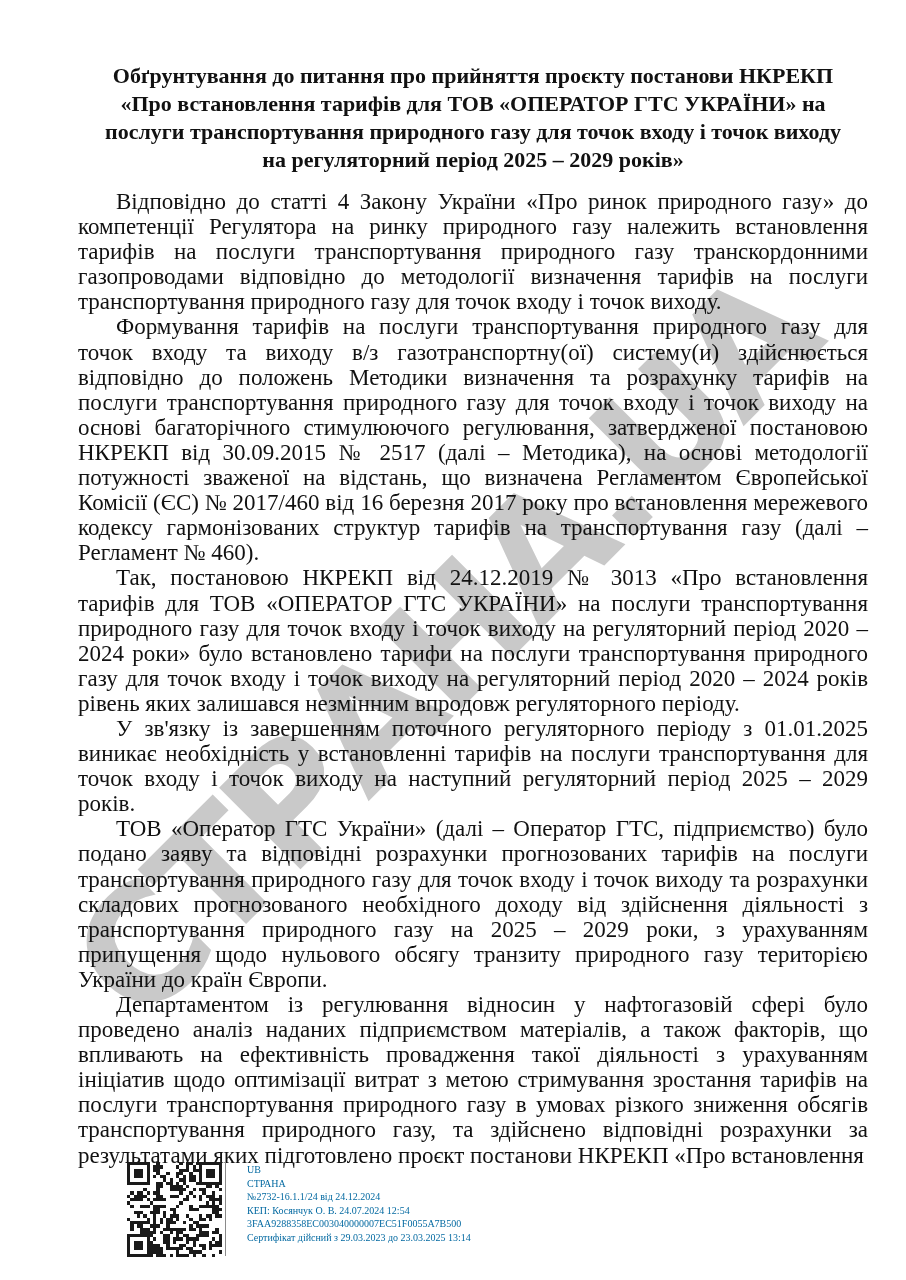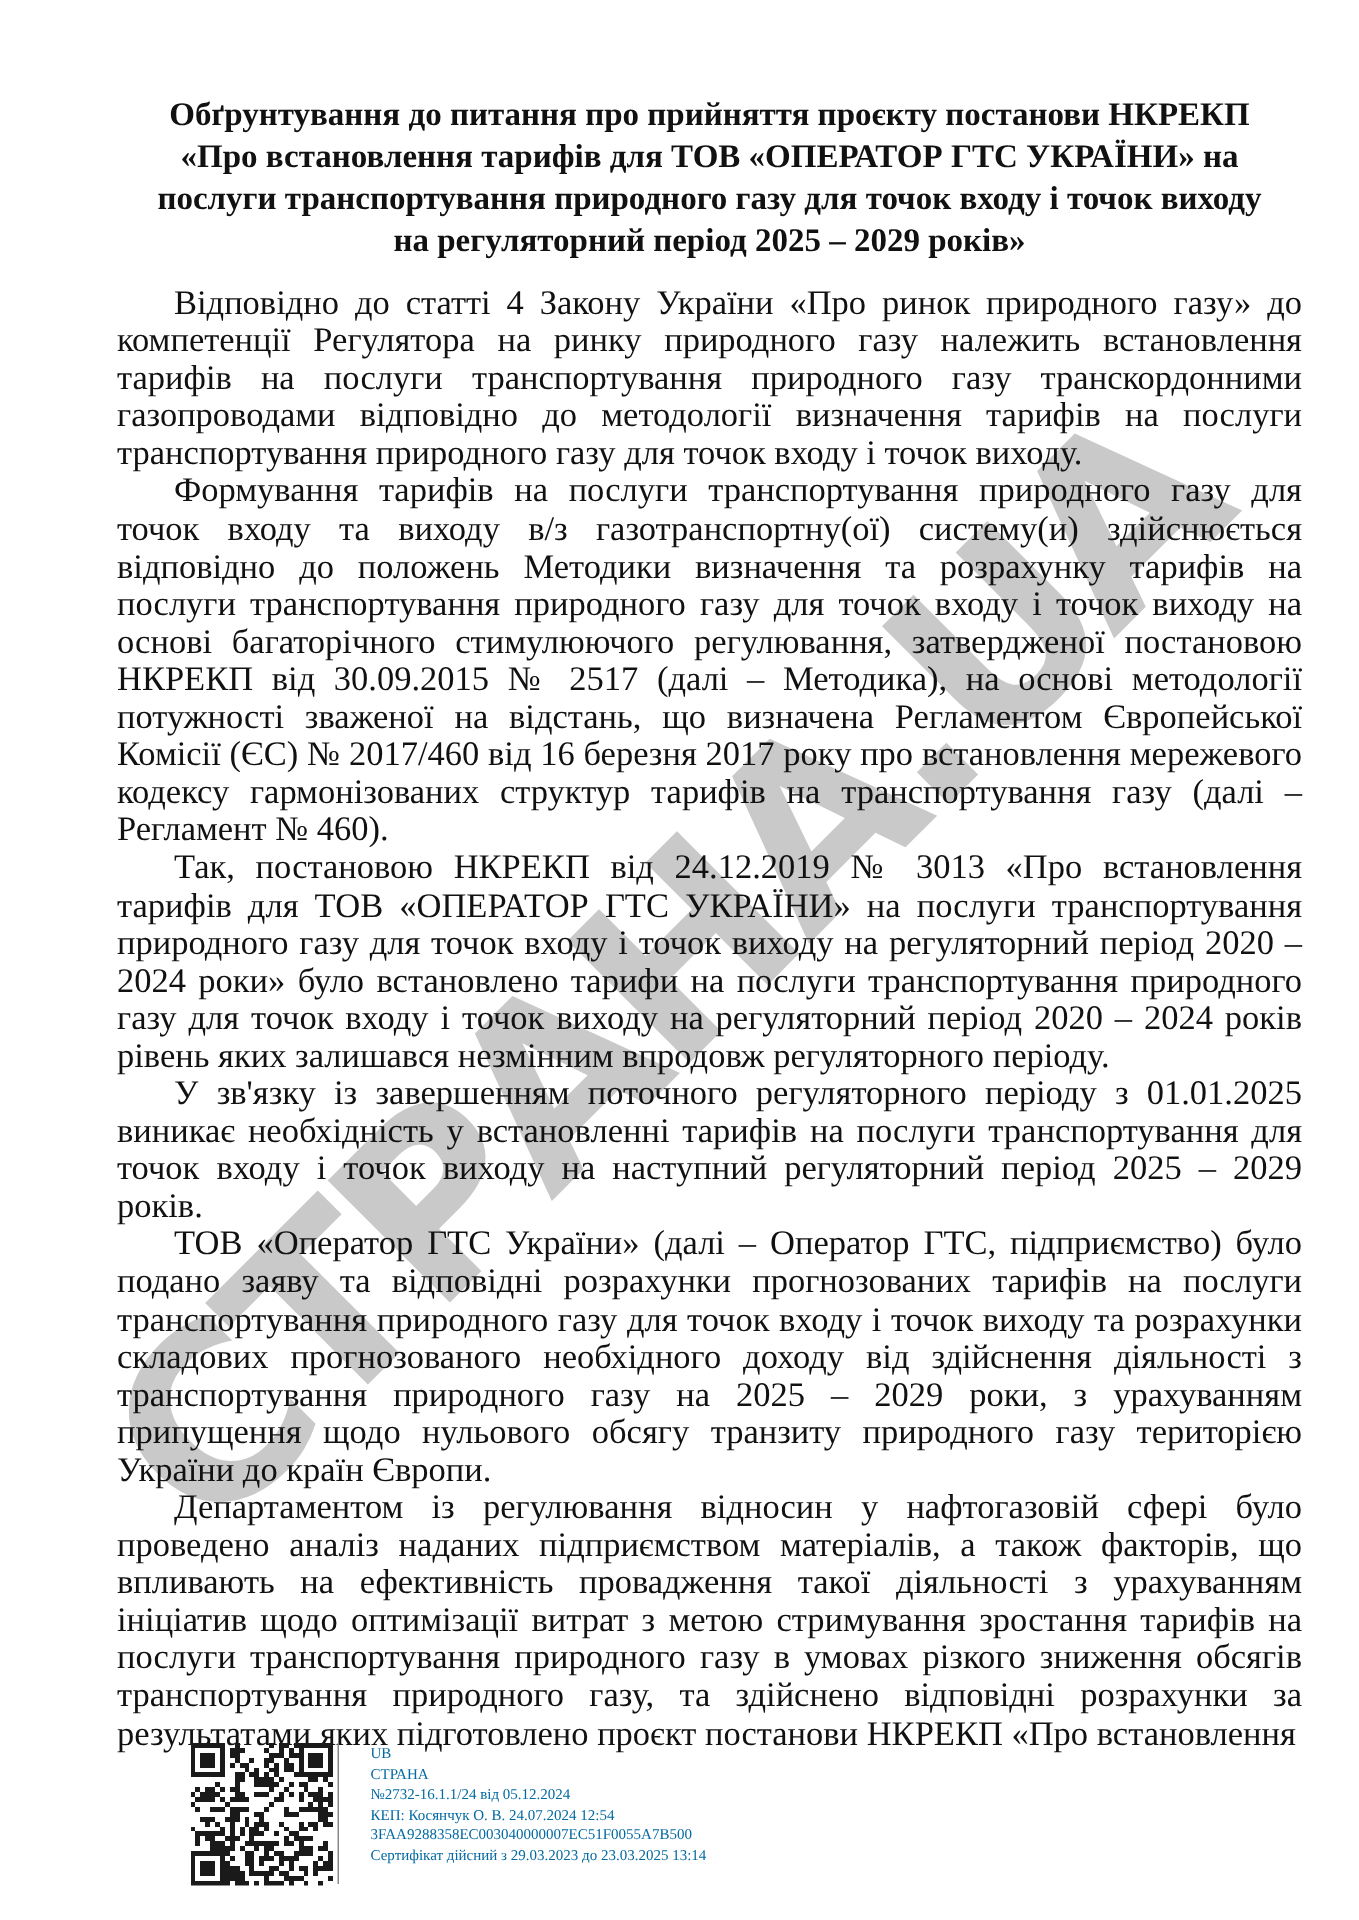--- a/index.html
+++ b/index.html
@@ -500,20 +500,20 @@
           <rect x="18" y="28" width="1" height="1"></rect>
           <rect x="20" y="28" width="1" height="1"></rect>
           <rect x="23" y="28" width="1" height="1"></rect>
           <rect x="26" y="28" width="1" height="1"></rect>
         </svg>
       </div>
     <div class="sig-sep"></div>
     <div class="sig-lines">
       <div>UB</div>
       <div>СТРАНА</div>
-      <div>№2732-16.1.1/24 від 05.12.2024</div>
+      <div>№2732-16.1.1/24 від 24.12.2024</div>
       <div>КЕП: Косянчук О. В. 24.07.2024 12:54</div>
       <div>3FAA9288358EC003040000007EC51F0055A7B500</div>
       <div>Сертифікат дійсний з 29.03.2023 до 23.03.2025 13:14</div>
     </div>
   </div>
 
 </div>
 
 </body></html>

